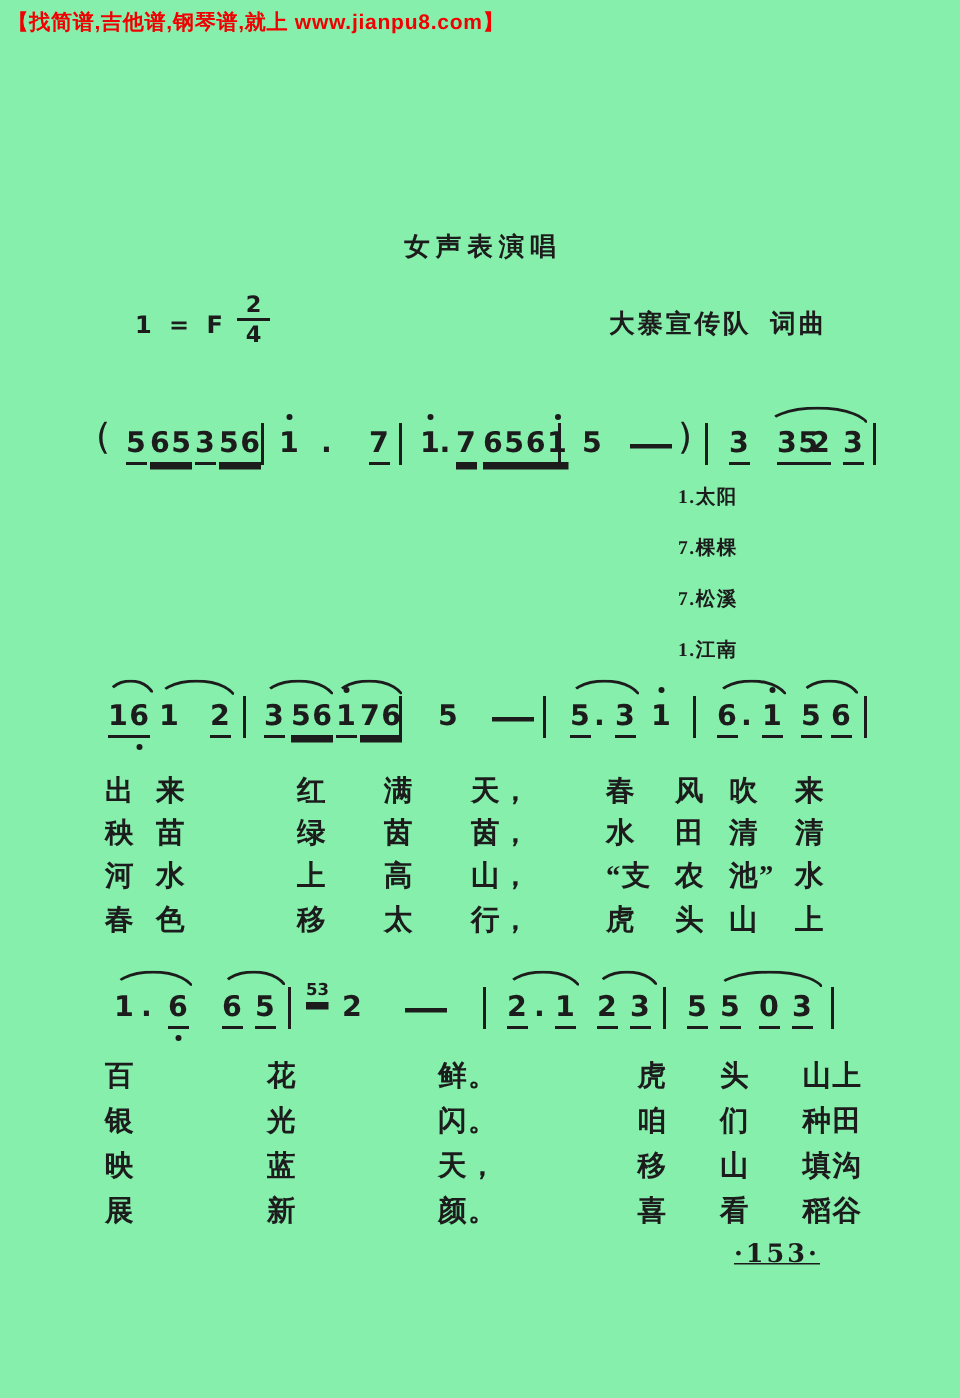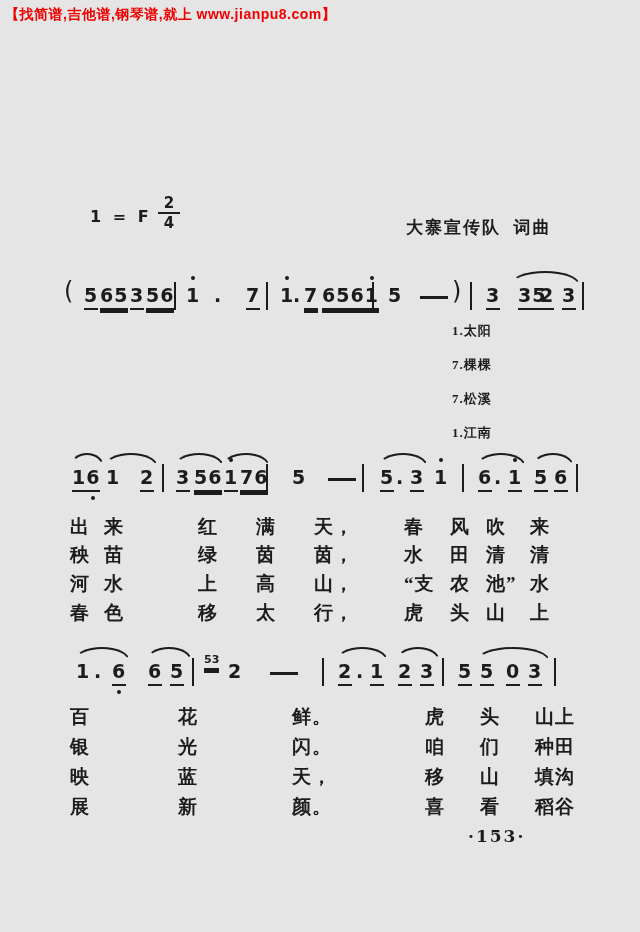--- a/index.html
+++ b/index.html
@@ -1,60 +1,61 @@
 <!DOCTYPE html>
 <html><head>
 <meta charset="utf-8">
 <style>
   html,body{margin:0;padding:0;}
   body{width:640px;height:932px;background:#ffffff;position:relative;overflow:hidden;
        font-family:"Liberation Serif","DejaVu Serif",serif;color:#1c1c1c;}
-  .page{position:absolute;inset:0;background:#e5e5e5;}
+  .page{position:absolute;inset:0;background:#86efac;}
   .header-link{position:absolute;left:5px;top:6px;font:bold 14px "Liberation Sans","DejaVu Sans",sans-serif;
        color:#f00000;letter-spacing:0.5px;white-space:nowrap;text-decoration:none;cursor:pointer;}
   .title{position:absolute;left:0;right:0;top:94px;text-align:center;font-size:31px;font-weight:700;
        letter-spacing:12px;text-indent:12px;}
   .subtitle{position:absolute;left:0;right:0;top:153px;text-align:center;font-size:17px;font-weight:700;
        letter-spacing:4px;text-indent:4px;}
   .keysig{position:absolute;left:90px;top:207px;font:bold 16px "DejaVu Sans",sans-serif;letter-spacing:3px;}
   .meter{position:absolute;left:158px;top:195px;width:22px;text-align:center;
        font:bold 15px "DejaVu Sans",sans-serif;line-height:16px;}
   .meter .num{display:block;border-bottom:2px solid #1c1c1c;padding-bottom:1px;}
   .meter .den{display:block;padding-top:1px;}
-  .credit{position:absolute;left:406px;top:216px;font-size:17px;font-weight:700;letter-spacing:2px;white-space:pre;}
+  .credit{position:absolute;left:406px;top:204px;font-size:17px;font-weight:700;letter-spacing:2px;white-space:pre;}
   .verses{position:absolute;left:452px;top:0;width:120px;}
   .verse{position:absolute;left:0;font-size:13px;font-weight:600;letter-spacing:1px;white-space:nowrap;}
   .mline{position:absolute;left:0;width:640px;height:50px;}
   .tok{position:absolute;top:14px;font:600 19px "DejaVu Sans",sans-serif;letter-spacing:1px;
        line-height:22px;white-space:nowrap;padding-bottom:2px;}
   .tok.b{font-weight:800;}
   .tok.paren{font-weight:400;font-size:24px;top:10px;letter-spacing:0;}
   .tok.grace{font-size:11px;font-weight:700;top:8px;letter-spacing:0;line-height:12px;}
   .tok.dot{letter-spacing:0;}
   .u1{border-bottom:2px solid #1c1c1c;}
   .u2{border-bottom:2px solid #1c1c1c;box-shadow:0 3px 0 0 #1c1c1c;}
   .ch{position:relative;display:inline-block;}
   .dh{position:absolute;left:50%;top:-8px;transform:translateX(-50%);width:4px;height:4px;border-radius:50%;background:#1c1c1c;}
   .dl{position:absolute;left:50%;bottom:-12px;transform:translateX(-50%);width:4px;height:4px;border-radius:50%;background:#1c1c1c;}
   .bar{position:absolute;top:12px;width:2px;height:28px;background:#1c1c1c;}
   .dash{position:absolute;top:26px;width:28px;height:3px;background:#1c1c1c;}
   .slur{position:absolute;top:1px;height:10px;border:2px solid transparent;border-top:2px solid #1c1c1c;
        border-radius:50% 50% 0 0 / 100% 100% 0 0;}
   .lyrics{position:absolute;left:0;width:640px;}
   .lyr{position:absolute;font-size:19px;font-weight:600;letter-spacing:1px;white-space:nowrap;}
-  .pagenum{position:absolute;left:468px;top:826px;width:100px;
-       font:bold 17px "DejaVu Serif",serif;letter-spacing:2px;}
+  .pagenum{position:absolute;left:468px;top:826px;width:100px;text-align:center;
+       font:bold 17px "DejaVu Serif",serif;letter-spacing:2px;text-decoration:underline;}
 </style>
 </head>
 <body>
 
 <div class="page">
 
   <a class="header-link">【找简谱,吉他谱,钢琴谱,就上 www.jianpu8.com】</a>
 
+  <div class="subtitle">女声表演唱</div>
 
   <div class="keysig">1 = F</div>
   <div class="meter">
     <span class="num">2</span>
     <span class="den">4</span>
   </div>
   <div class="credit">大寨宣传队  词曲</div>
 
   <div class="mline" style="top:270px;">
       <span class="tok paren" style="left: 64px;"><span class="ch">(</span></span>

